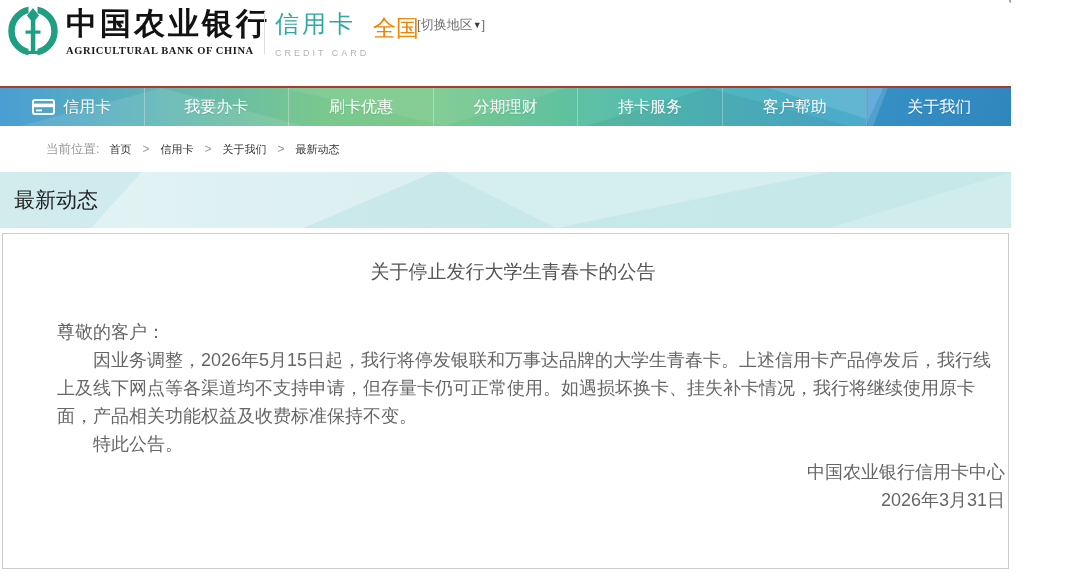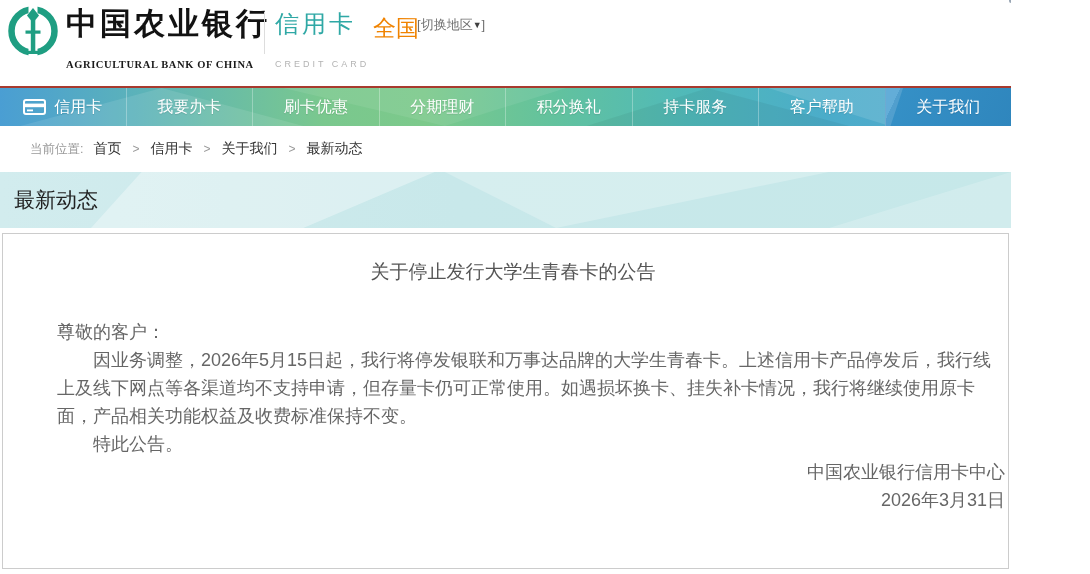--- a/index.html
+++ b/index.html
@@ -12,26 +12,26 @@
   
   .header { position:relative; height:86px; background:#fff; }
   .logo { position:absolute; left:7px; top:5px; width:52px; height:52px; }
   .bank-names { position:absolute; left:66px; top:6px; }
   .bank-cn {
     font-family:"Liberation Serif","DejaVu Serif",serif;
     font-size:31px; font-weight:bold; color:#121212; letter-spacing:3px; line-height:36px;
   }
   .bank-en {
     font-family:"Liberation Serif","DejaVu Serif",serif;
-    font-size:10.5px; font-weight:bold; color:#1a1a1a; letter-spacing:0.6px; margin-top:17px;
+    font-size:10.5px; font-weight:bold; color:#1a1a1a; letter-spacing:0.6px; margin-top:3px;
   }
   .header-divider { position:absolute; left:264px; top:12px; width:1px; height:42px; background:#ddd; }
   .brand-block { position:absolute; left:275px; top:9px; }
   .brand-cn { font-size:24px; color:#2fa8a5; letter-spacing:3px; line-height:30px; }
-  .brand-en { font-size:9px; color:#b3b3b3; letter-spacing:3px; margin-top:20px; }
+  .brand-en { font-size:9px; color:#b3b3b3; letter-spacing:3px; margin-top:9px; }
   .region { position:absolute; left:373px; top:13px; font-size:23px; color:#f08300; cursor:pointer; }
   .region-switch { position:absolute; left:417px; top:16px; font-size:13px; color:#707070; cursor:pointer; }
   .region-switch .arrow { font-size:9px; color:#404040; vertical-align:1px; }
   .truncated-icon { position:absolute; left:1009px; top:0; width:9px; height:3px;
     background:#9aa7b5; border-radius:0 0 2px 2px; }
 
   
   .nav-redline { height:2px; background:#a83a2e; }
   .nav {
     position:relative; height:38px; display:flex;
@@ -53,23 +53,23 @@
   .nav-item.active {
     background:linear-gradient(115deg,#4aa0d2 0%,#4aa0d2 10%,#3590c6 10%,#2f86bd 100%);
   }
   .nav-item.active::before {
     content:""; position:absolute; inset:0; background:rgba(255,255,255,0.14);
     clip-path:polygon(0 0,14% 0,4% 100%,0 100%);
   }
   .cardicon { width:23px; height:16px; display:block; }
 
   
-  .crumbs { height:46px; display:flex; align-items:center; padding-left:30px; background:#fff; }
+  .crumbs { height:46px; display:flex; align-items:center; padding-left:46px; background:#fff; }
   .crumb-prefix { font-size:12.5px; color:#999; margin-right:10px; }
-  .crumb-link { font-size:14px; color:#333; cursor:pointer; }
+  .crumb-link { font-size:11px; color:#333; cursor:pointer; }
   .crumb-sep { font-size:12px; color:#999; margin:0 11px; }
 
   
   .title-band {
     position:relative; height:56px; overflow:hidden;
     background:linear-gradient(90deg,#d2ecee 0%,#c8e8ea 45%,#c6e8e9 100%);
     display:flex; align-items:center;
   }
   .band-facet { position:absolute; inset:0; pointer-events:none; }
   .bf1 { background:rgba(255,255,255,0.35); clip-path:polygon(9% 100%,14% 0,43% 0,30% 100%); }
@@ -135,23 +135,20 @@
     <div class="nav-item">
       <span>我要办卡</span>
     </div>
     <div class="nav-item">
       <span>刷卡优惠</span>
     </div>
     <div class="nav-item">
       <span>分期理财</span>
     </div>
     <div class="nav-item">
-      <span>积分换礼</span>
-    </div>
-    <div class="nav-item">
       <span>持卡服务</span>
     </div>
     <div class="nav-item">
       <span>客户帮助</span>
     </div>
     <div class="nav-item active">
       <span>关于我们</span>
     </div>
   </div>
 

